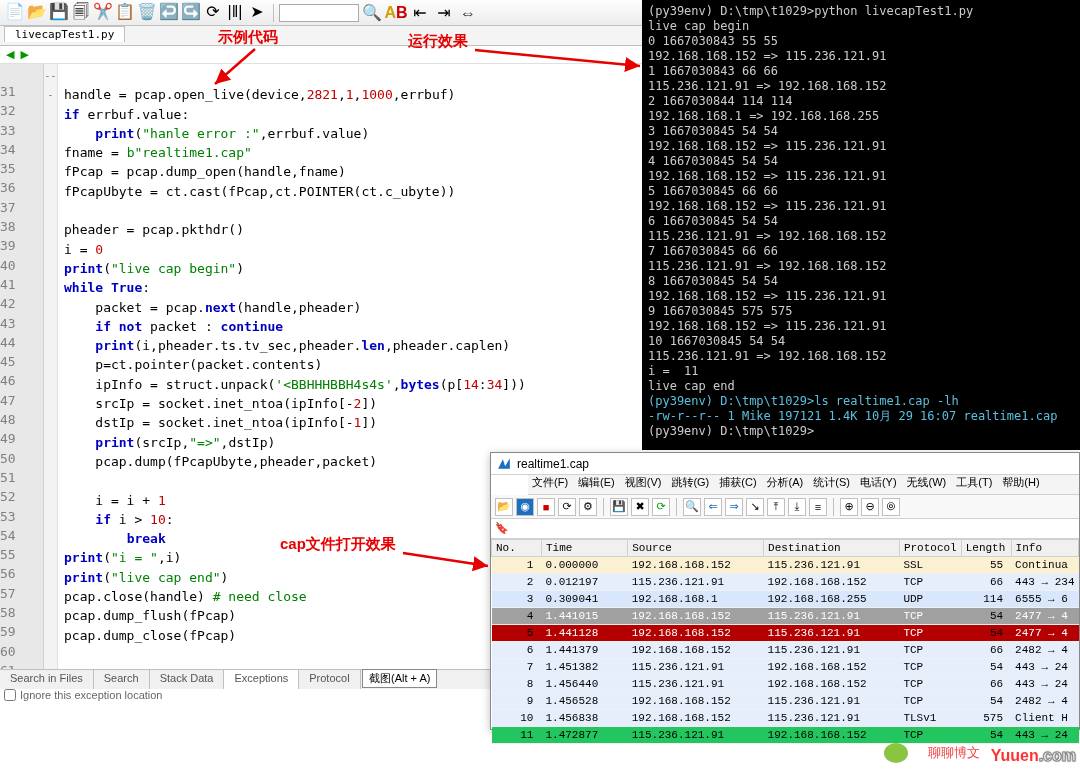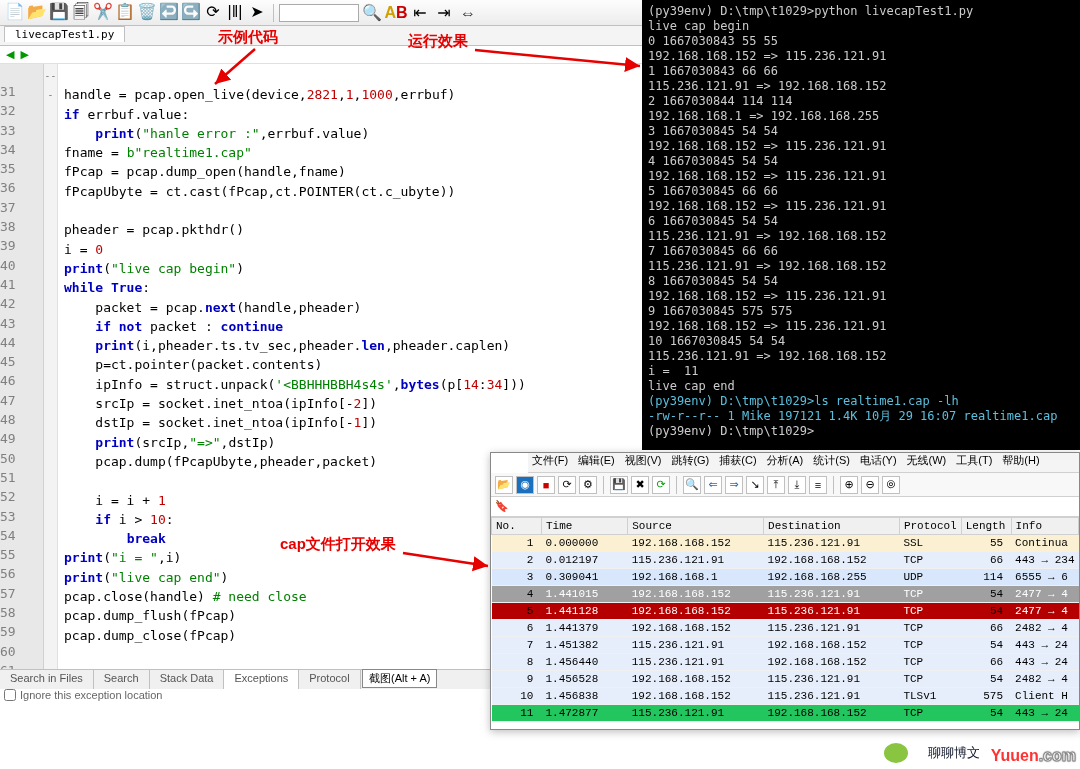--- a/index.html
+++ b/index.html
@@ -40,21 +40,21 @@
   .ws-grid { width:100%; font-size:11px; border-collapse:collapse; font-family: Consolas, "Courier New", monospace; }
   .ws-grid th { background:#f0f0f0; border:1px solid #d0d0d0; padding:2px 4px; text-align:left; font-weight:normal; }
   .ws-grid td { padding:2px 4px; border-bottom:1px solid #f0f0f0; white-space:nowrap; }
   .ws-grid td.num { text-align:right; padding-right:8px; color:#000; }
   
   .anno { position:absolute; color:#e60000; font-family:"Microsoft YaHei","SimSun",sans-serif; font-size:15px; font-weight:bold; pointer-events:none; }
   .arrow-svg { position:absolute; pointer-events:none; }
   .watermark { position:absolute; right:4px; bottom:4px; font-size:16px; font-weight:bold; font-family:"Microsoft YaHei",sans-serif; }
   .watermark .a { color:#ff3333; text-shadow:0 0 2px #fff; }
   .watermark .b { color:#fff; -webkit-text-stroke:1px #888; text-shadow:0 0 2px #000;}
-  .wechat-badge { position:absolute; right:100px; bottom:6px; display:flex; align-items:center; gap:20px; font-size:13px; color:#0f172a; font-family:Liberation Mono, monospace; }
+  .wechat-badge { position:absolute; right:100px; bottom:6px; display:flex; align-items:center; gap:20px; font-size:13px; color:#ef4444; font-family:Liberation Mono, monospace; }
   .wechat-badge .bubble { width:24px; height:20px; background:#89c540; border-radius:50%; position:relative; }
   .fin-icon { width:14px; height:14px; display:inline-block; }
 </style>
 </head>
 <body>
 
 <div class="toolbar">
   <span id="tb-icons"><span class="tb-btn">📄</span><span class="tb-btn">📂</span><span class="tb-btn">💾</span><span class="tb-btn">🗐</span><span class="tb-btn">✂️</span><span class="tb-btn">📋</span><span class="tb-btn">🗑️</span><span class="tb-btn">↩️</span><span class="tb-btn">↪️</span><span class="tb-btn">⟳</span><span class="tb-btn">|‖|</span><span class="tb-btn">➤</span></span>
   <span class="tb-sep"></span>
   <input class="tb-search" style="">
@@ -180,20 +180,26 @@
     <div class="btab">Protocol</div>
   </div>
 <div class="ignore-row">
   <input type="checkbox" style="">
   <span>Ignore this exception location</span>
 </div>
 
 <div class="terminal" id="terminal"><div style="">(py39env) D:\tmp\t1029&gt;python livecapTest1.py</div><div style="">live cap begin</div><div style="">0 1667030843 55 55</div><div style="">192.168.168.152 =&gt; 115.236.121.91</div><div style="">1 1667030843 66 66</div><div style="">115.236.121.91 =&gt; 192.168.168.152</div><div style="">2 1667030844 114 114</div><div style="">192.168.168.1 =&gt; 192.168.168.255</div><div style="">3 1667030845 54 54</div><div style="">192.168.168.152 =&gt; 115.236.121.91</div><div style="">4 1667030845 54 54</div><div style="">192.168.168.152 =&gt; 115.236.121.91</div><div style="">5 1667030845 66 66</div><div style="">192.168.168.152 =&gt; 115.236.121.91</div><div style="">6 1667030845 54 54</div><div style="">115.236.121.91 =&gt; 192.168.168.152</div><div style="">7 1667030845 66 66</div><div style="">115.236.121.91 =&gt; 192.168.168.152</div><div style="">8 1667030845 54 54</div><div style="">192.168.168.152 =&gt; 115.236.121.91</div><div style="">9 1667030845 575 575</div><div style="">192.168.168.152 =&gt; 115.236.121.91</div><div style="">10 1667030845 54 54</div><div style="">115.236.121.91 =&gt; 192.168.168.152</div><div style="">i =  11</div><div style="">live cap end</div><div style=""></div><div style="color:#5bc0de;">(py39env) D:\tmp\t1029&gt;ls realtime1.cap -lh</div><div style="color:#5bc0de;">-rw-r--r-- 1 Mike 197121 1.4K 10月 29 16:07 realtime1.cap</div><div style=""></div><div style="">(py39env) D:\tmp\t1029&gt;</div></div>
 
 <div class="ws">
+  <div class="ws-title">
+    <svg class="fin-icon" viewBox="0 0 24 24">
+        <path fill="#1a6fbf" d="M2 20 L10 4 L14 16 L22 2 L22 20 Z"></path>
+      </svg>
+    <span>realtime1.cap</span>
+  </div>
   <div class="ws-menu" id="wsmenu"><span>文件(F)</span><span>编辑(E)</span><span>视图(V)</span><span>跳转(G)</span><span>捕获(C)</span><span>分析(A)</span><span>统计(S)</span><span>电话(Y)</span><span>无线(W)</span><span>工具(T)</span><span>帮助(H)</span></div>
   <div class="ws-tool">
     <span class="ws-tb" style="color:#c80;">📂</span>
     <span class="ws-tb" style="background:#1a6fbf;color:#fff;">◉</span>
     <span class="ws-tb" style="color:#c00;">■</span>
     <span class="ws-tb">⟳</span>
     <span class="ws-tb">⚙</span>
     <span class="tb-sep"></span>
     <span class="ws-tb">💾</span>
     <span class="ws-tb">✖</span>

